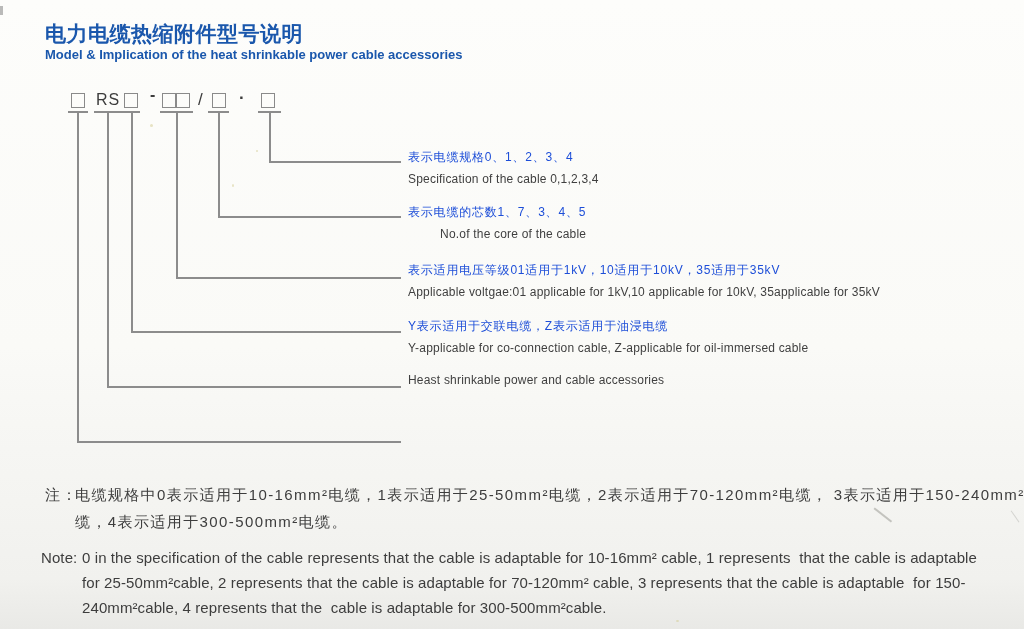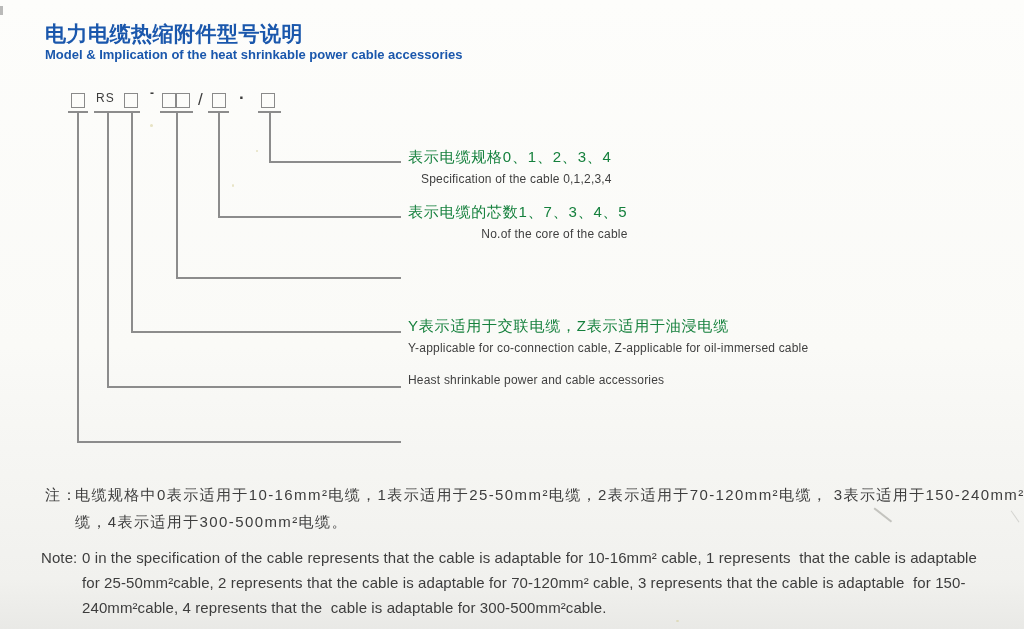--- a/index.html
+++ b/index.html
@@ -22,36 +22,36 @@
     font-size: 13px; font-weight: bold; color: #1a57ac;
     white-space: nowrap;
   }
 
   
   .cbox {
     position: absolute; top: 93px; width: 14px; height: 15px;
     border: 1.6px solid #8a8a8a; background: transparent;
   }
   .ctext {
-    position: absolute; top: 91px; font-size: 12px; color: #3c3c3c;
+    position: absolute; top: 91px; font-size: 16px; color: #3c3c3c;
     letter-spacing: 1px; white-space: nowrap;
   }
   .ctext.dash { top: 86px; font-weight: bold; }
   .ctext.slash { top: 90px; font-size: 17px; }
   .ctext.dot { top: 88px; font-size: 17px; font-weight: bold; }
 
   
   .ul, .hl { position: absolute; height: 1.6px; background: #8c8c8c; }
   .ul { top: 111px; }
   .vl { position: absolute; top: 112px; width: 1.6px; background: #8c8c8c; }
 
   
   .lbl { position: absolute; left: 408px; white-space: nowrap; }
   .lbl .zh {
-    font-size: 15px; color: #15803d; letter-spacing: 0.8px;
+    font-size: 12px; color: #1d4ed8; letter-spacing: 0.8px;
     line-height: 20px; margin-bottom: 3px; white-space: pre;
   }
   .lbl .en {
     font-size: 12px; color: #3f3f3f; letter-spacing: 0.2px;
     line-height: 18px; white-space: pre; text-align: right;
   }
   .lb1 { top: 147px; }
   .lb2 { top: 202px; }
   .lb3 { top: 260px; }
   .lb4 { top: 316px; }
@@ -126,20 +126,24 @@
   <div class="hl" style="left:77px;top:441px;width:324px"></div>
 
   <div class="lbl lb1">
     <div class="zh">表示电缆规格0、1、2、3、4</div>
     <div class="en">Specification of the cable 0,1,2,3,4</div>
   </div>
   <div class="lbl lb2">
     <div class="zh">表示电缆的芯数1、7、3、4、5</div>
     <div class="en">No.of the core of the cable</div>
   </div>
+  <div class="lbl lb3">
+    <div class="zh">表示适用电压等级01适用于1kV，10适用于10kV，35适用于35kV</div>
+    <div class="en">Applicable voltgae:01 applicable for 1kV,10 applicable for 10kV, 35applicable for 35kV</div>
+  </div>
   <div class="lbl lb4">
     <div class="zh">Y表示适用于交联电缆，Z表示适用于油浸电缆</div>
     <div class="en">Y-applicable for co-connection cable, Z-applicable for oil-immersed cable</div>
   </div>
   <div class="lbl lb5">
     <div class="en">Heast shrinkable power and cable accessories</div>
   </div>
 
   <div class="note nzh nzh-label">注：</div>
   <div class="note nzh nzh-l1">电缆规格中0表示适用于10-16mm²电缆，1表示适用于25-50mm²电缆，2表示适用于70-120mm²电缆， 3表示适用于150-240mm²电</div>

